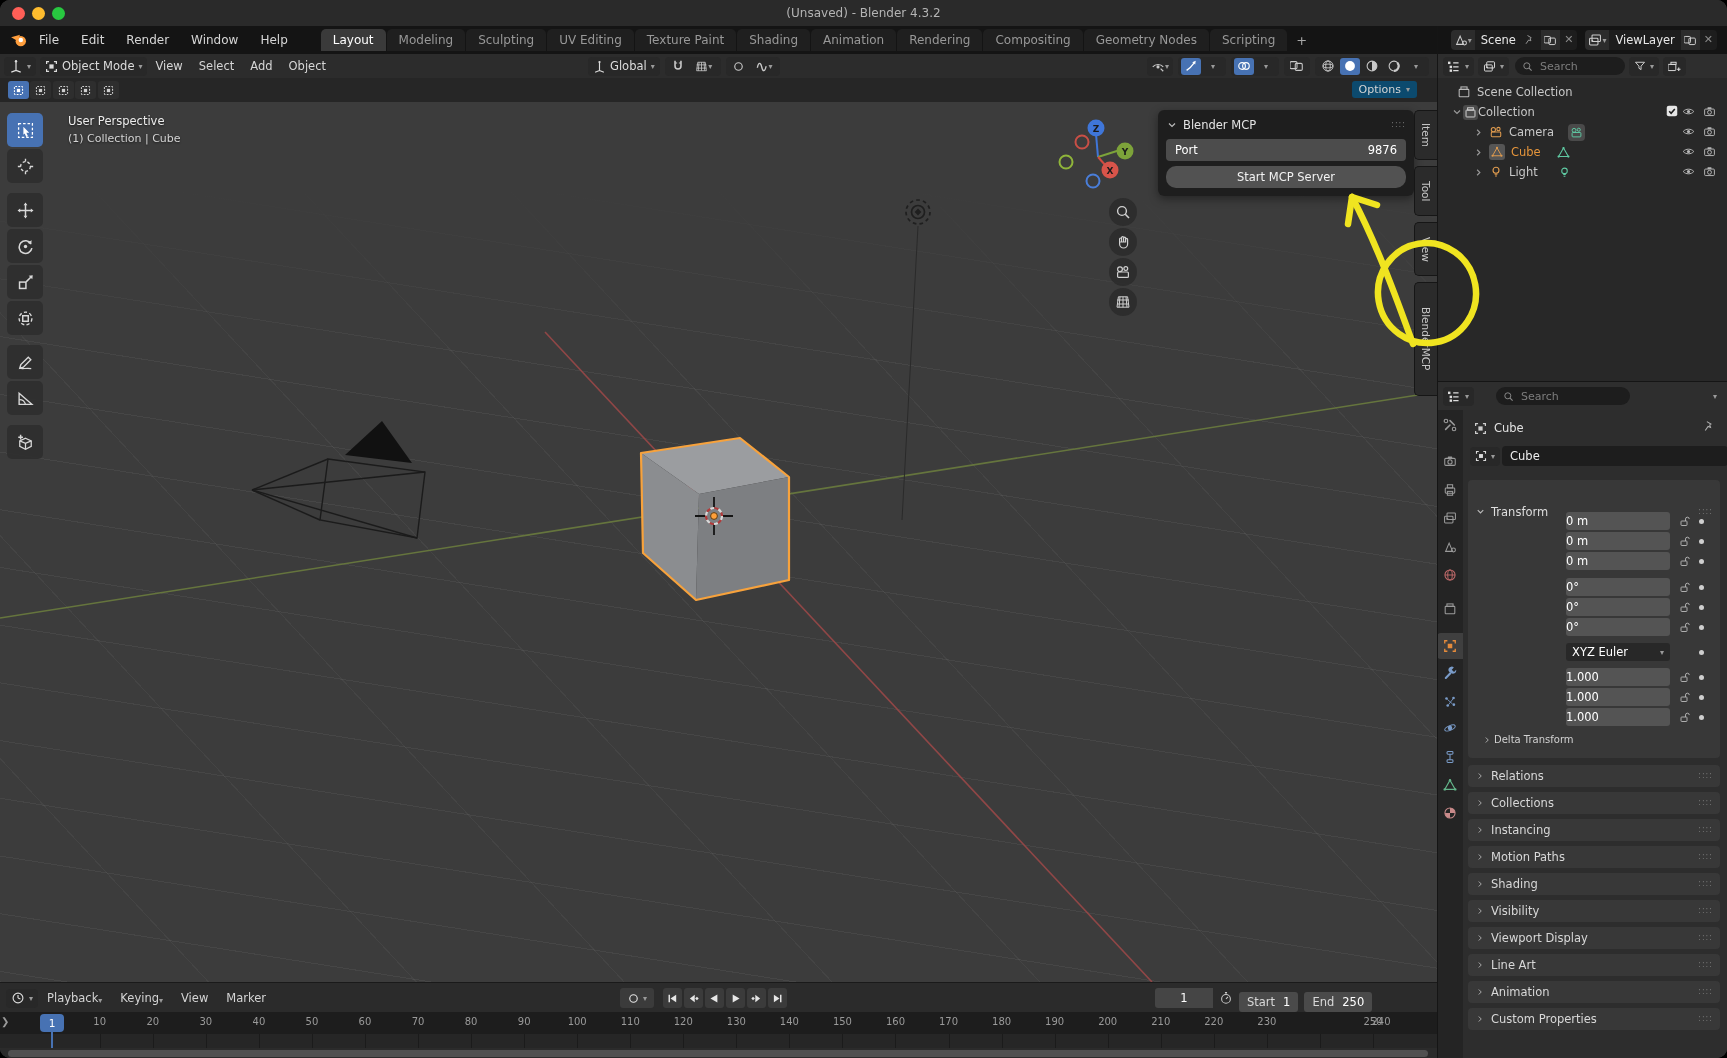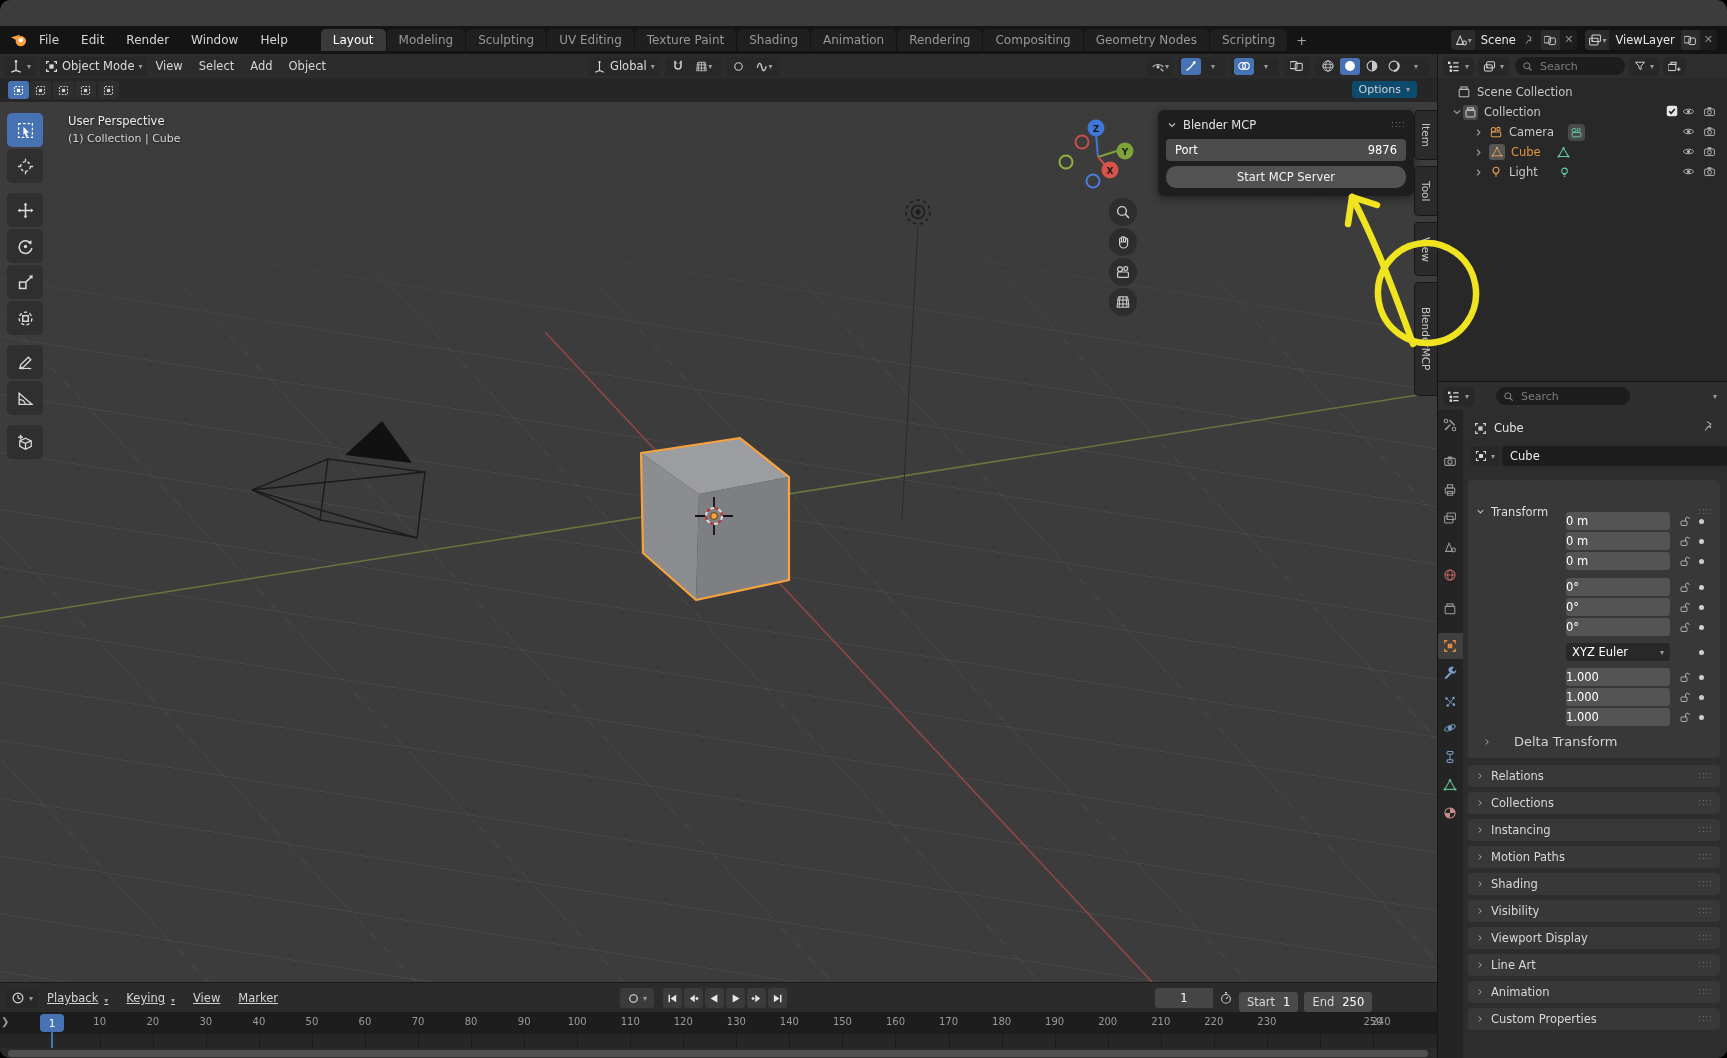--- a/index.html
+++ b/index.html
@@ -79,21 +79,21 @@
   .tfield{position:absolute;left:1566px;width:104px;height:18px;background:#545454;border-radius:3px;
           display:flex;align-items:center;justify-content:flex-start;font-size:11.5px;color:#fff;}
   .tdrop{background:#282828;justify-content:space-between;padding:0 6px;width:92px;}
   .lockic{position:absolute;left:1678px;color:#b2b2b2;}
   .animdot{position:absolute;left:1699px;width:5px;height:5px;border-radius:50%;background:#cfcfcf;}
   .cpanel{position:absolute;left:1468px;width:252px;height:22px;background:#383838;border-radius:4px;
           display:flex;align-items:center;font-size:11.5px;color:#d8d8d8;gap:6px;padding:0 7px;box-sizing:border-box;}
   .cpanel .grip{margin-left:auto;}
   
   .tlheader{left:0;top:982px;width:1437px;height:30px;background:#2b2b2b;border-top:1px solid #1a1a1a;display:flex;align-items:center;}
-  .tmenu{font-size:11.5px;color:#d4d4d4;padding:0 9px;display:flex;align-items:flex-end;gap:6px;text-decoration:underline;}
+  .tmenu{font-size:11.5px;color:#d4d4d4;padding:0 9px;display:flex;align-items:flex-end;gap:0;}
   .trbtn{width:19px;height:20px;background:#3b3b3b;border-radius:3px;display:flex;align-items:center;justify-content:center;color:#e6e6e6;}
   .framefield{width:58px;height:20px;background:#454545;border-radius:3px 0 0 3px;display:flex;align-items:center;justify-content:center;font-size:11.5px;color:#fff;}
   .sepill{height:20px;background:#4a4a4a;border-radius:3px;display:flex;align-items:center;font-size:11.5px;color:#d8d8d8;padding:0 8px;gap:8px;margin-top:8px;}
   .sepill b{color:#fff;font-weight:normal;}
   .ruler{left:0;top:1012px;width:1437px;height:22px;background:#1d1d1d;}
   .rlabel{position:absolute;top:4px;font-size:10px;color:#9a9a9a;transform:translateX(-50%);}
   .rbadge{position:absolute;top:2px;width:24px;height:18px;background:#4772b3;border-radius:4px;color:#fff;
           font-size:10.5px;display:flex;align-items:center;justify-content:center;transform:translateX(-50%);}
   .tickzone{left:0;top:1034px;width:1437px;height:14px;background:#262626;}
   .tick{position:absolute;top:0;width:1px;height:14px;background:#1b1b1b;}
@@ -361,20 +361,26 @@
             <circle cx="13.2" cy="6" r="0.9"></circle>
             <circle cx="3" cy="10" r="0.9"></circle>
             <circle cx="6.4" cy="10" r="0.9"></circle>
             <circle cx="9.8" cy="10" r="0.9"></circle>
             <circle cx="13.2" cy="10" r="0.9"></circle>
           </g>
         </symbol>
   </defs>
 </svg>
 
+<div class="abs titlebar">
+  <div class="tl" style="left:12px;background:#ff5f57"></div>
+  <div class="tl" style="left:32px;background:#febc2e"></div>
+  <div class="tl" style="left:52px;background:#28c840"></div>
+  <div class="titletext">(Unsaved) - Blender 4.3.2</div>
+</div>
 
 <div class="abs topbar">
   <span style="margin-left:10px">
         <svg class="ic" width="18" height="18">
           <use href="#i-logo"></use>
         </svg>
       </span>
   <span class="menu">File</span>
   <span class="menu">Edit</span>
   <span class="menu">Render</span>
@@ -771,21 +777,21 @@
 
   <div class="orow" style="left:14px;top:24px">
     <svg class="ic" width="12" height="12" style="color:#9a9a9a">
           <use href="#i-chevd"></use>
         </svg>
     <span style="display:inline-flex;background:#4a4a4a;border-radius:3px;padding:1px">
           <svg class="ic" width="13" height="13" style="color:#d5d5d5">
             <use href="#i-box"></use>
           </svg>
         </span>
-    <span style="margin-left:6px">Collection</span>
+    <span style="margin-left:0">Collection</span>
   </div>
   <svg class="ic abs" style="left:228px;top:26px;color:#e6e6e6" width="14" height="14">
         <use href="#i-check"></use>
       </svg>
 
   <div class="orow" style="left:36px;top:44px">
     <svg class="ic" width="11" height="11" style="color:#9a9a9a">
           <use href="#i-chevr"></use>
         </svg>
     <svg class="ic" width="14" height="14" style="color:#de9a4e;margin-left:5px">
@@ -1054,21 +1060,21 @@
     </div>
 <div class="trow" style="top:708px">
       <div class="tfield">
         <span>1.000</span>
       </div>
       <svg class="ic lockic" width="12" height="12">
         <use href="#i-lock"></use>
       </svg>
       <span class="animdot"></span>
     </div>
-<div class="abs row" style="left:1482px;top:734px;gap:22px;font-size:13px;color:#d2d2d2">
+<div class="abs row" style="left:1482px;top:734px;gap:2px;font-size:10px;color:#d2d2d2">
   <svg class="ic" width="10" height="10" style="color:#aaa">
         <use href="#i-chevr"></use>
       </svg>
   <span>Delta Transform</span>
 </div>
 
 <div class="cpanel" style="top:765px">
       <svg class="ic" width="10" height="10" style="color:#aaa">
         <use href="#i-chevr"></use>
       </svg>

